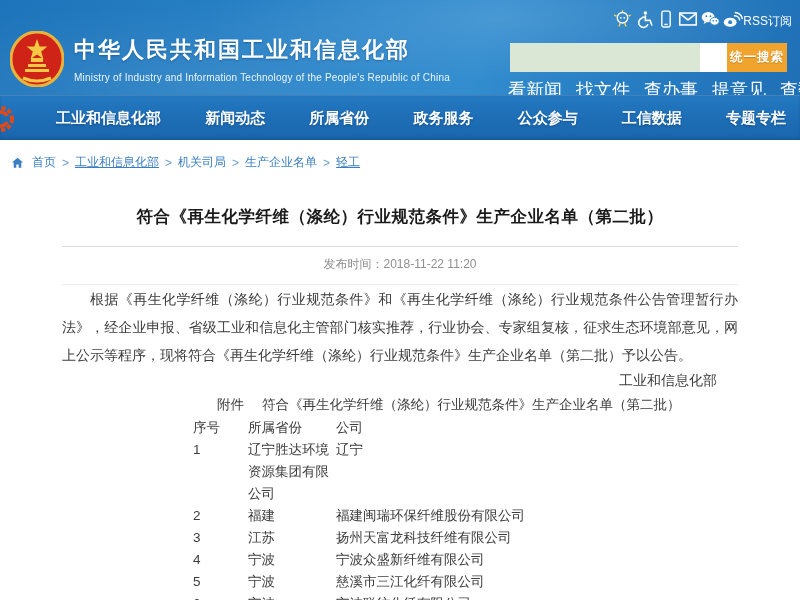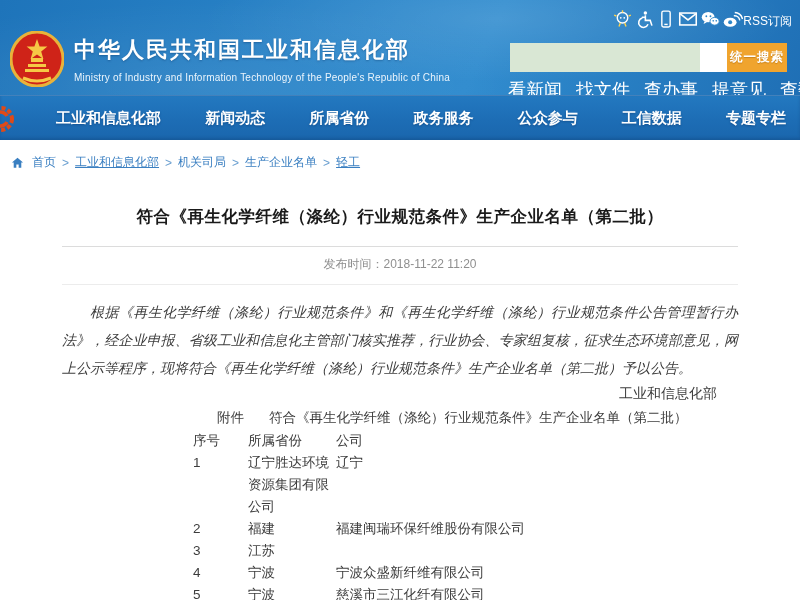--- a/index.html
+++ b/index.html
@@ -49,24 +49,24 @@
   .breadcrumb a { color: #3a7fc1; text-decoration: none; cursor: pointer; margin: 0 2px; white-space: nowrap; }
   .breadcrumb a.u { text-decoration: underline; }
   .breadcrumb .sep { color: #6a9fd0; margin: 0 4px; }
   .home-ic { width: 15px; height: 14px; margin-right: 5px; display: inline-block; }
 
   .article { padding: 0 62px; }
   .article h1 { margin-top: 24px; font-size: 16.5px; line-height: 26px; font-weight: bold; color: #1a1a1a; text-align: center; letter-spacing: .5px; }
   .divider { border-top: 1px solid #dcdcdc; margin-top: 17px; }
   .pub-row { margin-top: 9px; text-align: center; font-size: 12px; color: #8f8f8f; line-height: 17px; }
   .divider.faint { border-top-color: #ececec; margin-top: 11px; }
-  .body-par { margin-top: 13px; font-size: 14px; line-height: 28px; color: #3c3c3c; text-align: justify; text-indent: 2em; font-style: italic; }
+  .body-par { margin-top: 0; font-size: 14px; line-height: 28px; color: #3c3c3c; text-align: justify; text-indent: 2em; }
   .signer, .sign-date { text-align: right; padding-right: 21px; font-size: 14px; line-height: 22px; color: #3c3c3c; }
   .attachment { margin-top: 4px; margin-left: 143px; font-size: 13.5px; line-height: 20px; color: #3c3c3c; }
-  .attachment .att-label { margin-right: 25px; padding-left: 12px; }
+  .attachment .att-label { margin-right: 18px; padding-left: 12px; }
 
   .data-table { margin-left: 131px; margin-top: 2px; font-size: 13.5px; color: #3c3c3c; }
   .trow { display: grid; grid-template-columns: 55px 88px 1fr; line-height: 22px; }
 </style>
 </head>
 <body>
 
 <div class="header">
 
   <svg class="emblem" viewBox="0 0 54 56">
@@ -209,20 +209,21 @@
         <span>辽宁</span>
       </div>
       <div class="trow">
         <span>2</span>
         <span>福建</span>
         <span>福建闽瑞环保纤维股份有限公司</span>
       </div>
       <div class="trow">
         <span>3</span>
         <span>江苏</span>
+        <span>扬州天富龙科技纤维有限公司</span>
       </div>
       <div class="trow">
         <span>4</span>
         <span>宁波</span>
         <span>宁波众盛新纤维有限公司</span>
       </div>
       <div class="trow">
         <span>5</span>
         <span>宁波</span>
         <span>慈溪市三江化纤有限公司</span>

